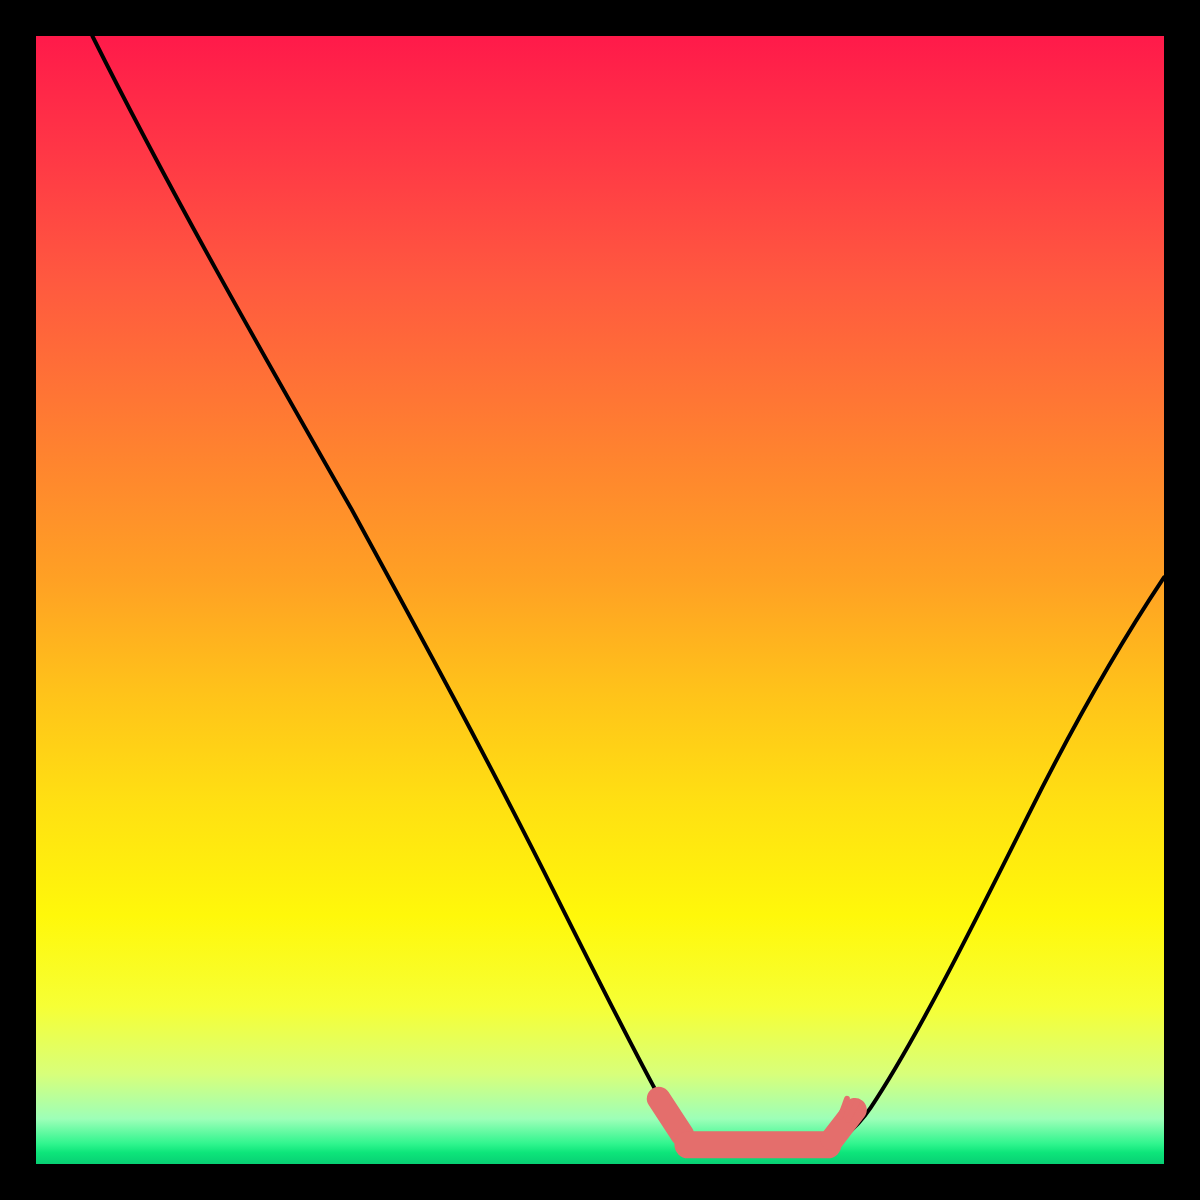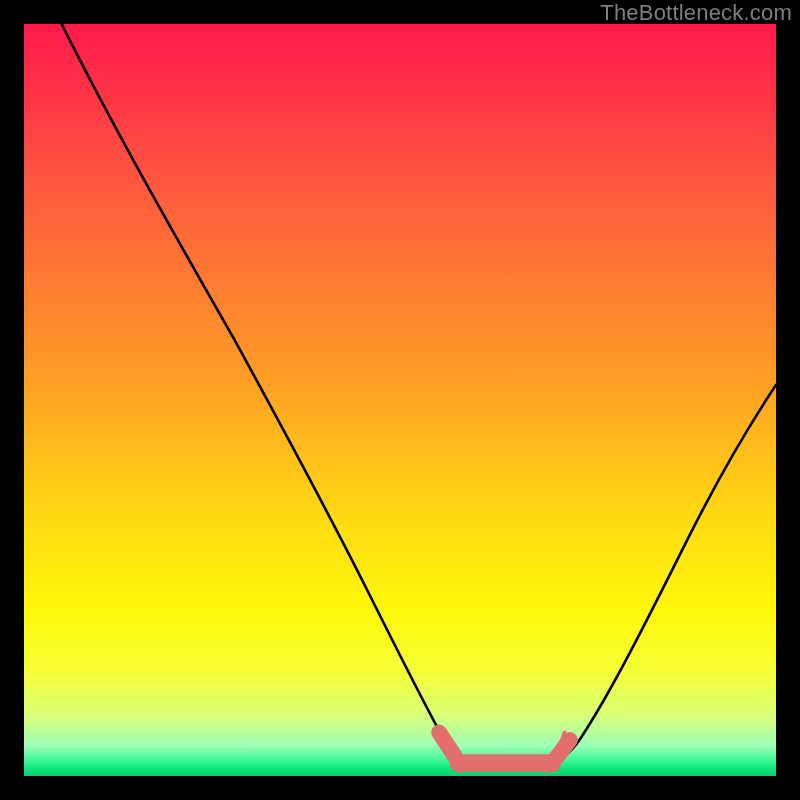--- a/index.html
+++ b/index.html
@@ -61,21 +61,20 @@
     color: #7e7e80;
     font-family: Arial, Helvetica, sans-serif;
     font-size: 22px;
     letter-spacing: 0.2px;
   }
 </style>
 </head>
 <body>
 
 <div class="frame">
-  <div class="attribution">TheBottleneck.com</div>
 
   <div class="plot">
     <div class="gradient"></div>
 
     <svg class="curve" viewBox="0 0 100 100" preserveAspectRatio="none">
 
       <path fill="none" stroke="#000" stroke-width="0.35" stroke-linecap="round" d="M 5 0
                C 12 14, 20 28, 28 42
                C 34 53, 40 64, 46 76
                C 50 84, 53 90, 55.5 94.5

